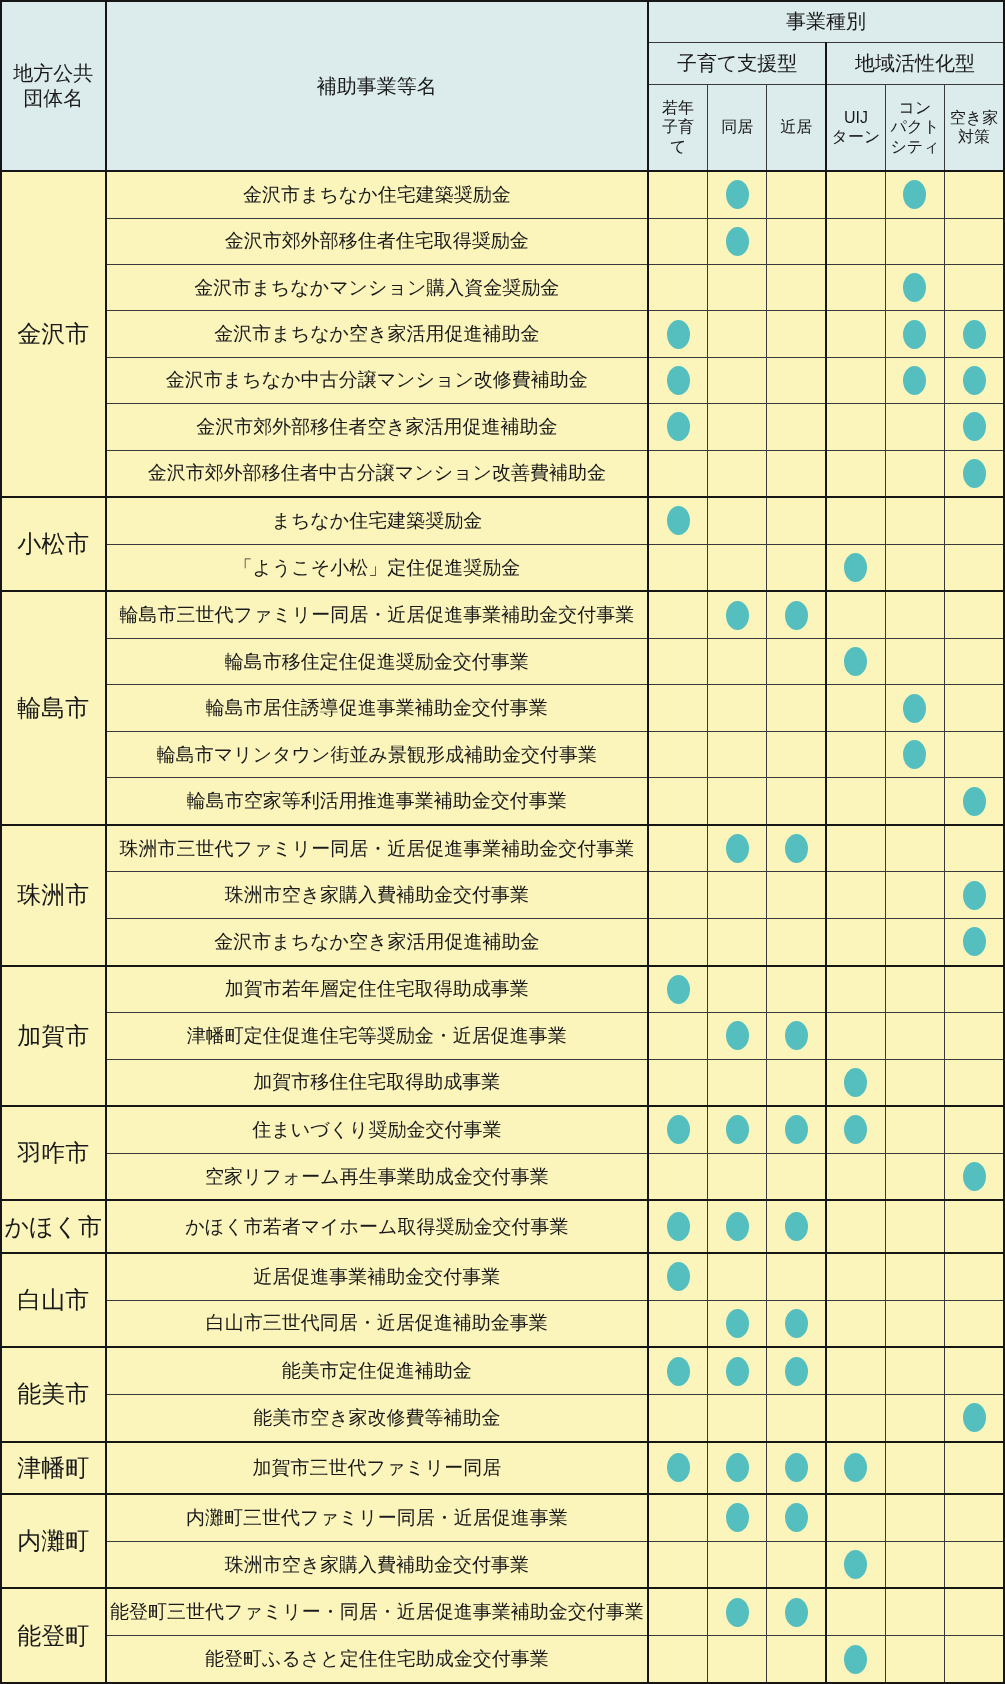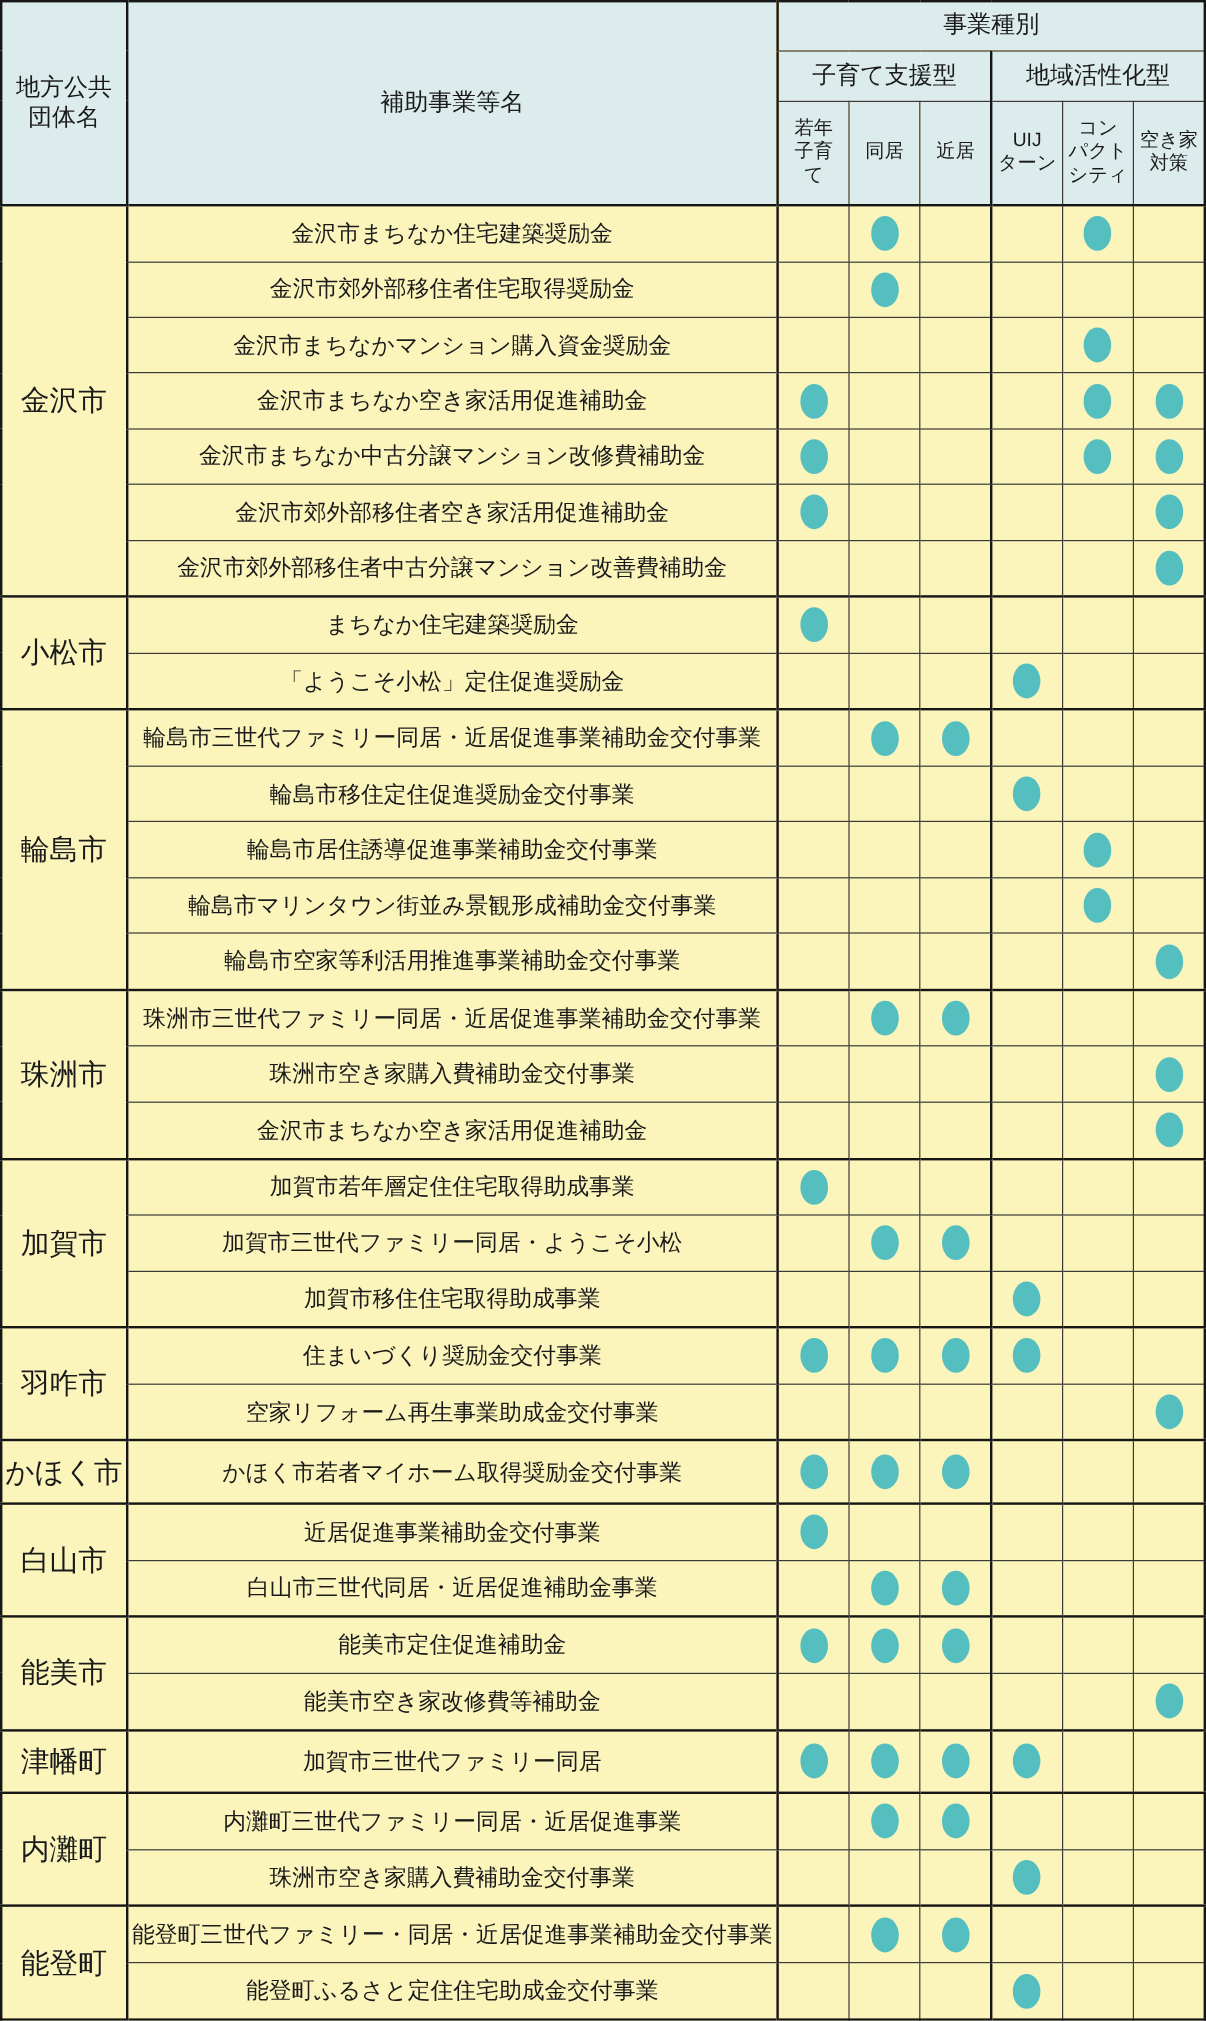--- a/index.html
+++ b/index.html
@@ -320,21 +320,21 @@
           <td class="mark m0 v-strong">
             <span class="dot"></span>
           </td>
           <td class="mark m1"></td>
           <td class="mark m2"></td>
           <td class="mark m3 v-strong"></td>
           <td class="mark m4"></td>
           <td class="mark m5"></td>
         </tr>
         <tr>
-          <td class="prog v-strong">加賀市三世代ファミリー同居・ようこそ小松</td>
+          <td class="prog v-strong">津幡町定住促進住宅等奨励金・近居促進事業</td>
           <td class="mark m0 v-strong"></td>
           <td class="mark m1">
             <span class="dot"></span>
           </td>
           <td class="mark m2">
             <span class="dot"></span>
           </td>
           <td class="mark m3 v-strong"></td>
           <td class="mark m4"></td>
           <td class="mark m5"></td>

